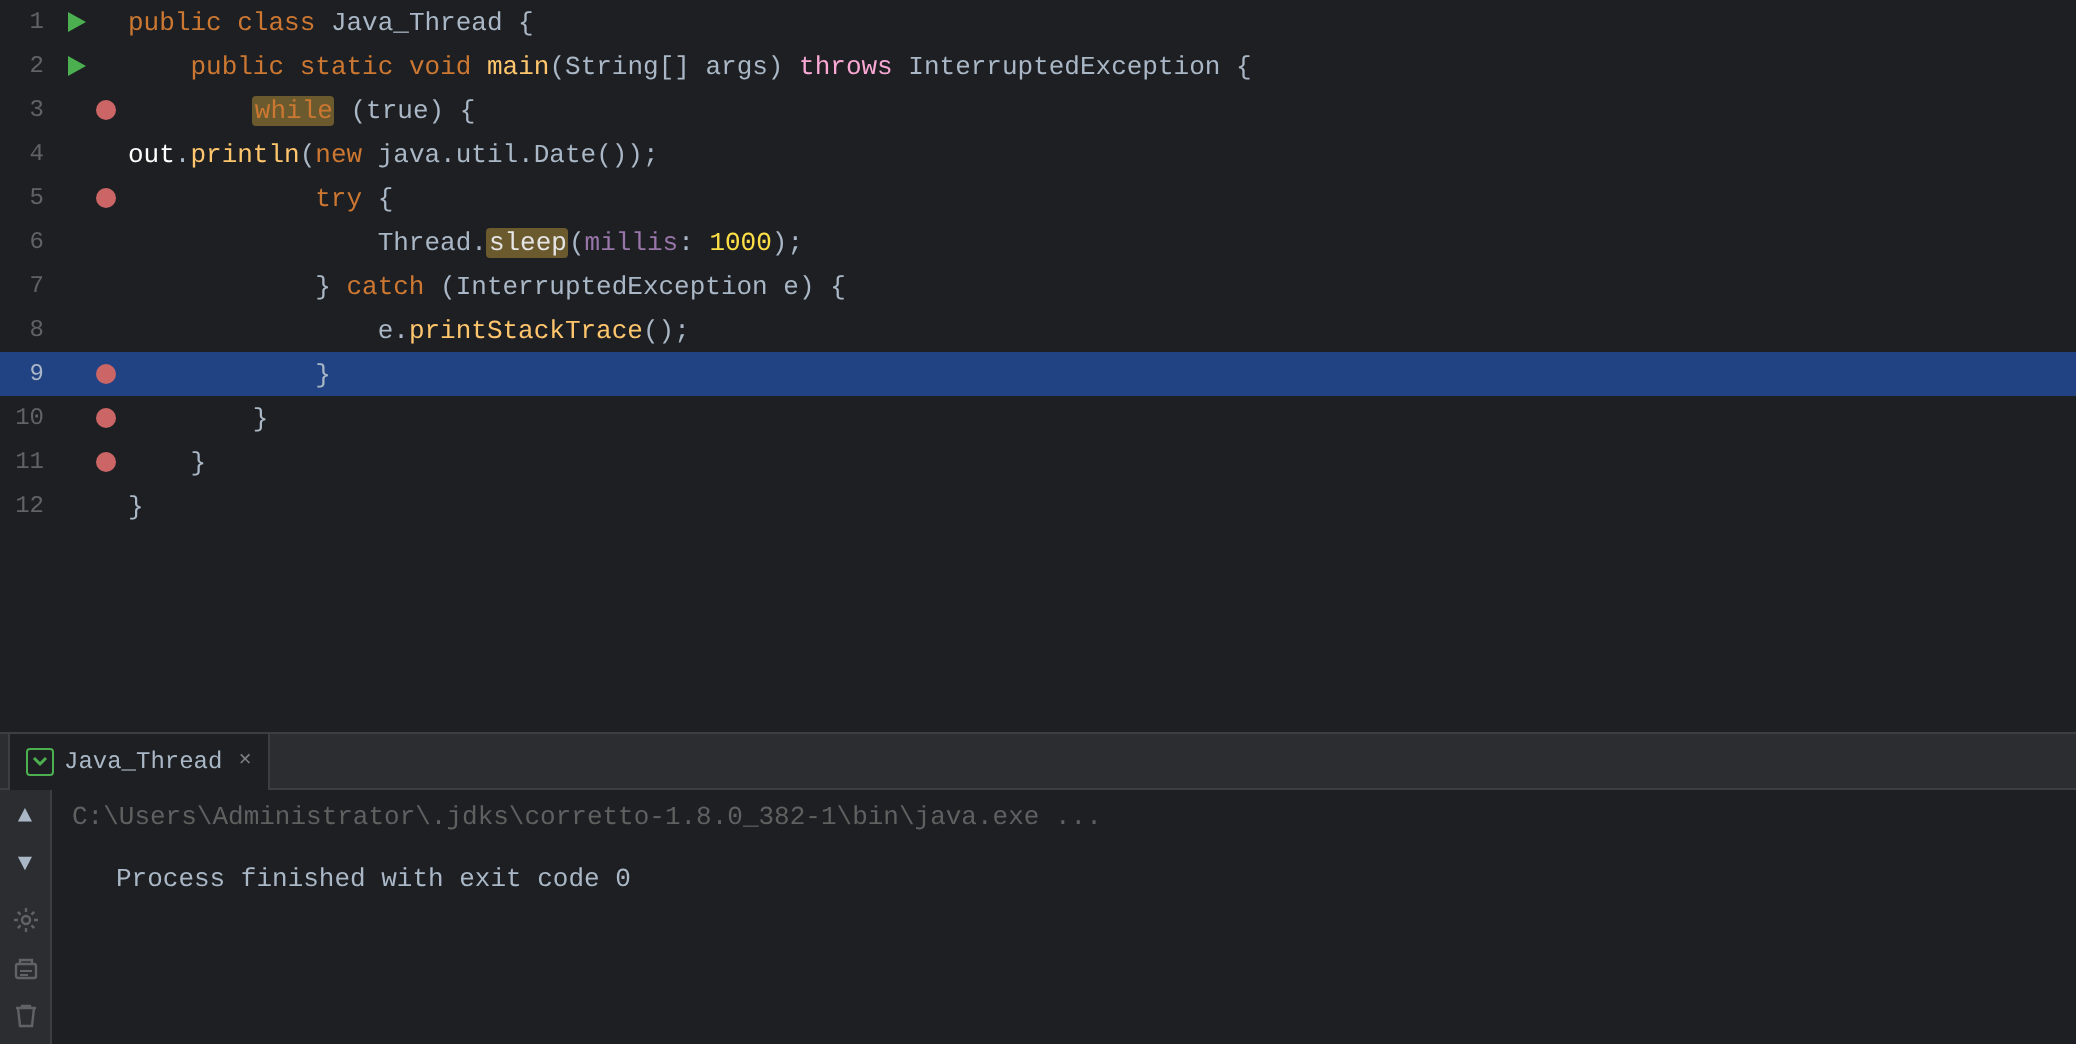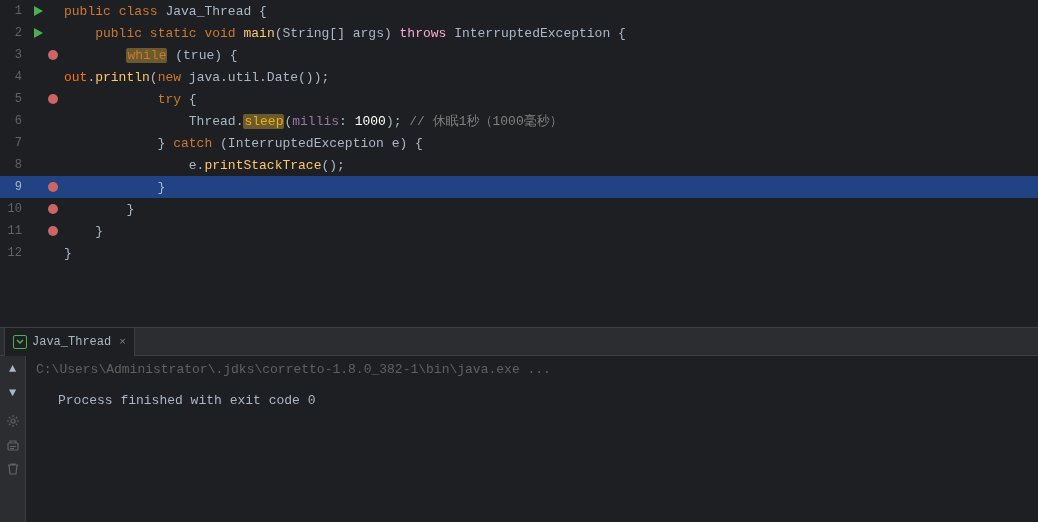--- a/index.html
+++ b/index.html
@@ -100,39 +100,39 @@
     }
 
     .code-line.highlighted {
       background: #214283;
     }
 
     
     .kw { color: #cc7832; }
     .method { color: #ffc66d; }
     .comment { color: #808080; }
-    .number { color: #ffffff; }
+    .number { color: #fde047; }
     .throws-kw { color: #f9a8d4; }
     .plain { color: #a9b7c6; }
     .sleep-highlight {
       background: #6b5a2e;
-      color: #eab308;
+      color: #e5e5e5;
       border-radius: 2px;
       padding: 0 1px;
     }
     .while-highlight {
       background: #6b5a2e;
       color: #cc7832;
       border-radius: 2px;
       padding: 0 1px;
     }
 
     
     .bottom-panel {
-      height: 195px;
+      height: 156px;
       background: #1e1f22;
       border-top: 1px solid #3c3f41;
       display: flex;
       flex-direction: column;
     }
 
     .tab-bar {
       height: 28px;
       background: #2b2d30;
       display: flex;
@@ -325,29 +325,29 @@
 
       <div class="code-line">
         <span class="plain">    </span><span class="kw">public</span><span class="plain"> </span><span class="kw">static</span><span class="plain"> </span><span class="kw">void</span><span class="plain"> </span><span class="method">main</span><span class="plain">(String[] args) </span><span class="throws-kw">throws</span><span class="plain"> InterruptedException {</span>
       </div>
 
       <div class="code-line">
         <span class="plain">        </span><span class="while-highlight">while</span><span class="plain"> (true) {</span>
       </div>
 
       <div class="code-line">
-        <span style="color:#f97316;">out</span><span class="plain">.</span><span class="method">println</span><span class="plain">(</span><span class="kw">new</span><span class="plain"> java.util.Date());</span>
+        <span style="color:#ffffff;">out</span><span class="plain">.</span><span class="method">println</span><span class="plain">(</span><span class="kw">new</span><span class="plain"> java.util.Date());</span>
       </div>
 
       <div class="code-line">
         <span class="plain">            </span><span class="kw">try</span><span class="plain"> {</span>
       </div>
 
       <div class="code-line">
-        <span class="plain">                Thread.</span><span class="sleep-highlight">sleep</span><span class="plain">(</span><span style="color:#9876aa;">millis</span><span class="plain">: </span><span class="number">1000</span><span class="plain">); </span><span class="comment">// 休眠1秒（1000毫秒）</span>
+        <span class="plain">                Thread.</span><span class="sleep-highlight">sleep</span><span class="plain">(</span><span style="color:#9876aa;">millis</span><span class="plain">: </span><span class="number">1000</span><span class="plain">); </span>
       </div>
 
       <div class="code-line">
         <span class="plain">            } </span><span class="kw">catch</span><span class="plain"> (InterruptedException e) {</span>
       </div>
 
       <div class="code-line">
         <span class="plain">                e.</span><span class="method">printStackTrace</span><span class="plain">();</span>
       </div>
 

